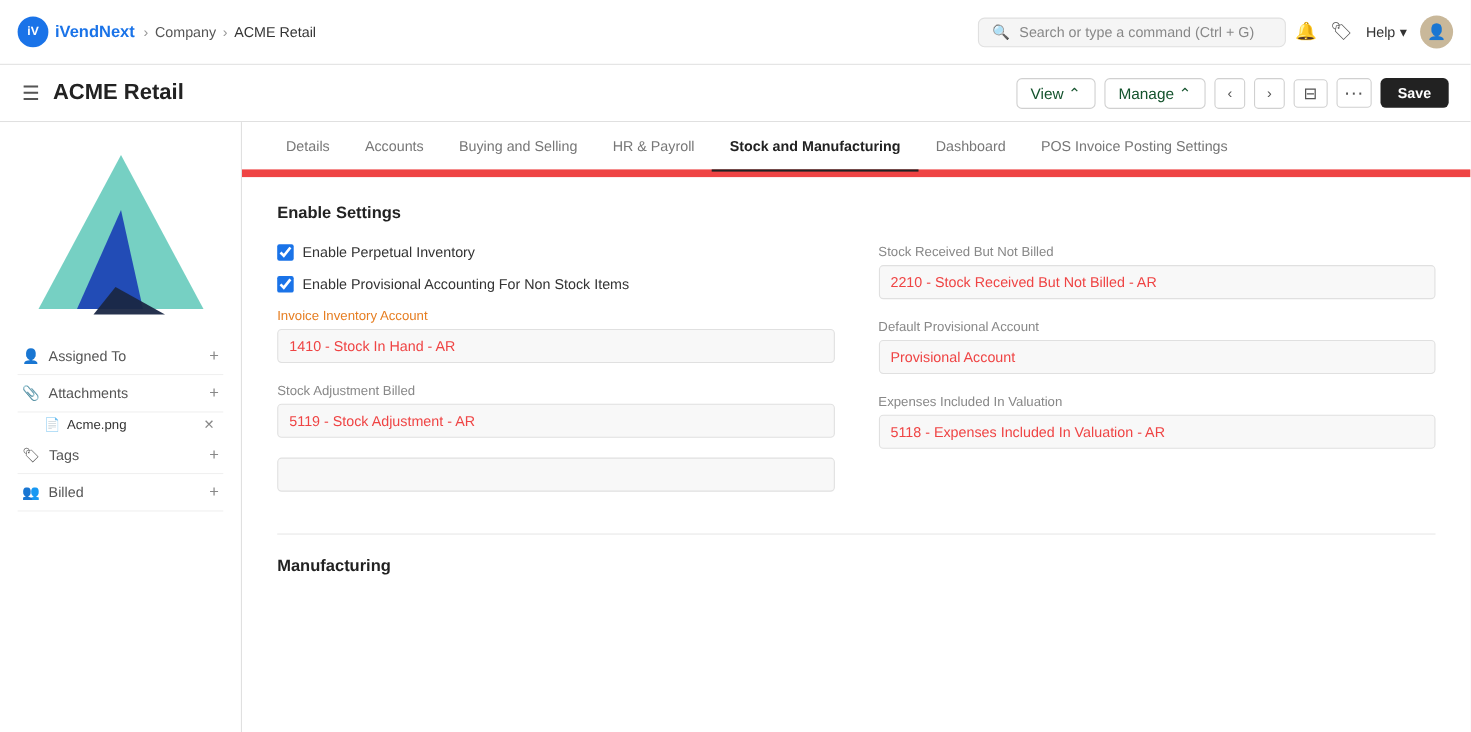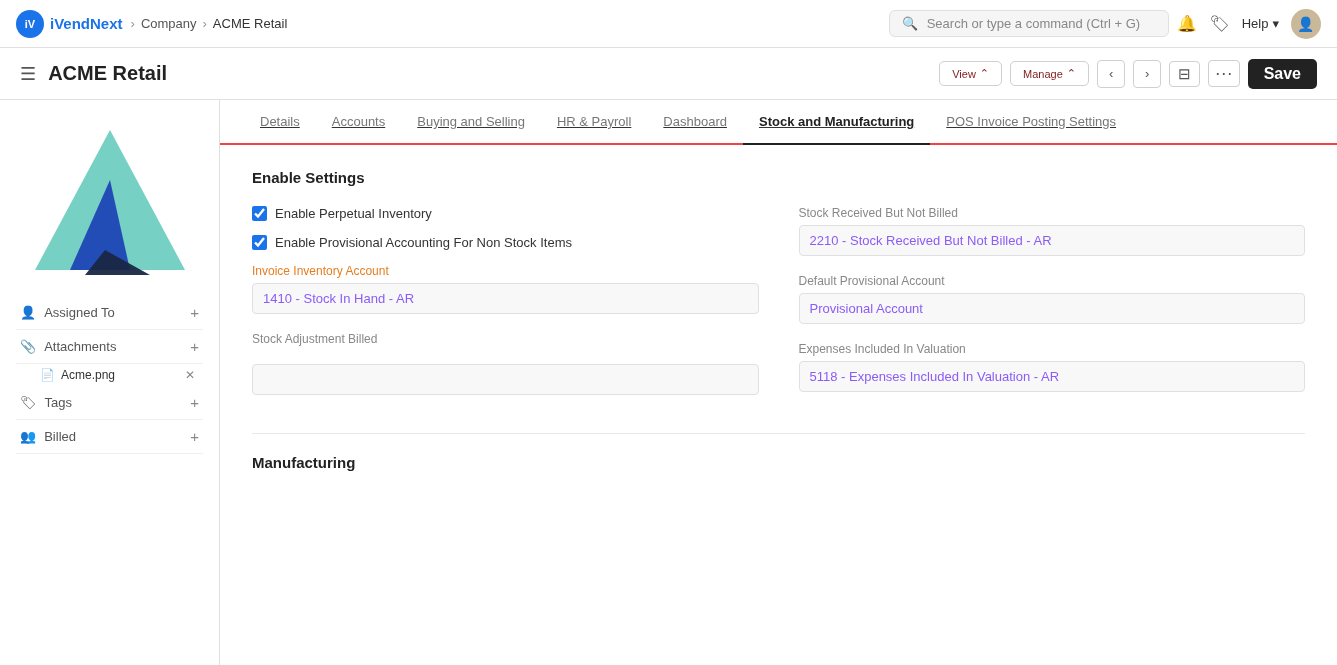--- a/index.html
+++ b/index.html
@@ -1,21 +1,21 @@
 <!DOCTYPE html>
 <html><head>
   <meta charset="utf-8">
   <style>
     * { box-sizing: border-box; margin: 0; padding: 0; }
     body { font-family: -apple-system, BlinkMacSystemFont, 'Segoe UI', sans-serif; font-size: 13px; color: #333; background: #f5f5f5; }
 
     
     .top-nav {
       display: flex; align-items: center; background: #fff;
-      border-bottom: 1px solid #e0e0e0; padding: 0 16px; height: 48px; gap: 8px;
+      border-bottom: 1px solid #e0e0e0; padding: 0 16px; height: 59px; gap: 8px;
     }
     .nav-logo { display: flex; align-items: center; gap: 6px; font-weight: 700; font-size: 15px; color: #1a73e8; }
     .nav-logo-icon {
       width: 28px; height: 28px; background: #1a73e8; border-radius: 50%;
       display: flex; align-items: center; justify-content: center; color: #fff; font-size: 11px; font-weight: 900;
     }
     .nav-breadcrumb { display: flex; align-items: center; gap: 6px; color: #555; font-size: 13px; }
     .nav-breadcrumb .sep { color: #999; }
     .nav-breadcrumb a { color: #555; text-decoration: none; }
     .nav-breadcrumb .current { color: #333; }
@@ -34,25 +34,25 @@
     .page-header {
       display: flex; align-items: center; background: #fff;
       border-bottom: 1px solid #e0e0e0; padding: 0 20px; height: 52px;
     }
     .hamburger { font-size: 18px; color: #555; cursor: pointer; margin-right: 12px; }
     .page-title { font-size: 20px; font-weight: 700; color: #222; flex: 1; }
     .header-actions { display: flex; align-items: center; gap: 8px; }
     .btn {
       display: flex; align-items: center; gap: 4px;
       border: 1px solid #d0d0d0; background: #fff; border-radius: 5px;
-      padding: 5px 12px; font-size: 11px; cursor: pointer; color: #7f1d1d;
+      padding: 5px 12px; font-size: 14px; cursor: pointer; color: #14532d;
     }
     .btn-save {
       background: #222; color: #fff; border: none; border-radius: 5px;
-      padding: 6px 16px; font-size: 16px; font-weight: 600; cursor: pointer;
+      padding: 6px 16px; font-size: 13px; font-weight: 600; cursor: pointer;
     }
     .nav-arrow { width: 28px; height: 28px; display: flex; align-items: center; justify-content: center; border: 1px solid #d0d0d0; border-radius: 4px; cursor: pointer; color: #555; }
     .dots-btn { font-size: 18px; color: #555; cursor: pointer; border: 1px solid #d0d0d0; border-radius: 4px; padding: 2px 6px; background: #fff; }
     .print-btn { font-size: 15px; color: #555; cursor: pointer; border: 1px solid #d0d0d0; border-radius: 4px; padding: 3px 8px; background: #fff; }
 
     
     .main-layout { display: flex; min-height: calc(100vh - 100px); }
 
     
     .sidebar {
@@ -73,22 +73,22 @@
     .sidebar-item-left { display: flex; align-items: center; gap: 8px; }
     .sidebar-item .plus { font-size: 15px; color: #888; }
     .sidebar-item-file { display: flex; align-items: center; gap: 6px; padding: 4px 8px 4px 24px; font-size: 12px; color: #333; }
     .sidebar-item-file .x-icon { color: #888; cursor: pointer; margin-left: auto; }
 
     
     .content-area { flex: 1; background: #fff; overflow-y: auto; }
 
     
     .tabs {
-      display: flex; align-items: flex-end; border-bottom: 2px solid #ef4444;
-      padding: 0 24px; background: #fff; gap: 0; text-decoration: underline;
+      display: flex; align-items: flex-end; border-bottom: 7px solid #ef4444;
+      padding: 0 24px; background: #fff; gap: 0;
     }
     .tab {
       padding: 14px 16px; font-size: 13px; color: #777; cursor: pointer;
       border-bottom: 2px solid transparent; margin-bottom: -2px; white-space: nowrap;
     }
     .tab.active { color: #222; font-weight: 700; border-bottom: 2px solid #222; }
 
     
     .form-content { padding: 24px 32px; }
 
@@ -97,21 +97,21 @@
     .form-grid { display: grid; grid-template-columns: 1fr 1fr; gap: 0 40px; }
 
     .checkbox-row { display: flex; align-items: center; gap: 8px; margin-bottom: 14px; font-size: 13px; color: #333; }
     .checkbox-row input[type="checkbox"] { width: 15px; height: 15px; accent-color: #1a73e8; }
 
     .field-group { margin-bottom: 18px; }
     .field-label { font-size: 12px; color: #888; margin-bottom: 5px; }
     .field-label.orange { color: #e67e22; }
     .field-input {
       width: 100%; border: 1px solid #e0e0e0; border-radius: 4px;
-      padding: 7px 10px; font-size: 13px; background: #f8f8f8; color: #8b5cf6;
+      padding: 7px 10px; font-size: 13px; background: #f8f8f8; color: #ef4444;
     }
     .field-input:read-only { background: #f8f8f8; }
     .field-input-empty { background: #f8f8f8; border: 1px solid #e0e0e0; }
 
     .section-divider { border: none; border-top: 1px solid #e8e8e8; margin: 20px 0; }
 
     .manufacturing-section { margin-top: 10px; }
   </style>
 </head>
 <body>
@@ -228,25 +228,25 @@
       </div>
       <div class="tab">
         <span>Accounts</span>
       </div>
       <div class="tab">
         <span>Buying and Selling</span>
       </div>
       <div class="tab">
         <span>HR &amp; Payroll</span>
       </div>
-      <div class="tab">
-        <span>Dashboard</span>
-      </div>
       <div class="tab active">
         <span>Stock and Manufacturing</span>
+      </div>
+      <div class="tab">
+        <span>Dashboard</span>
       </div>
       <div class="tab">
         <span>POS Invoice Posting Settings</span>
       </div>
     </div>
 
     <div class="form-content">
 
       <div class="section-title">Enable Settings</div>
 
@@ -263,20 +263,21 @@
             <label>Enable Provisional Accounting For Non Stock Items</label>
           </div>
 
           <div class="field-group">
             <div class="field-label orange">Invoice Inventory Account</div>
             <input class="field-input" type="text" readonly="" value="1410 - Stock In Hand - AR" style="">
           </div>
 
           <div class="field-group">
             <div class="field-label">Stock Adjustment Billed</div>
+            <input class="field-input" type="text" readonly="" value="5119 - Stock Adjustment - AR" style="">
           </div>
 
           <div class="field-group">
             <input class="field-input field-input-empty" type="text" value="" style="">
           </div>
         </div>
 
         <div>
 
           <div class="field-group" style="margin-top: 0;">

